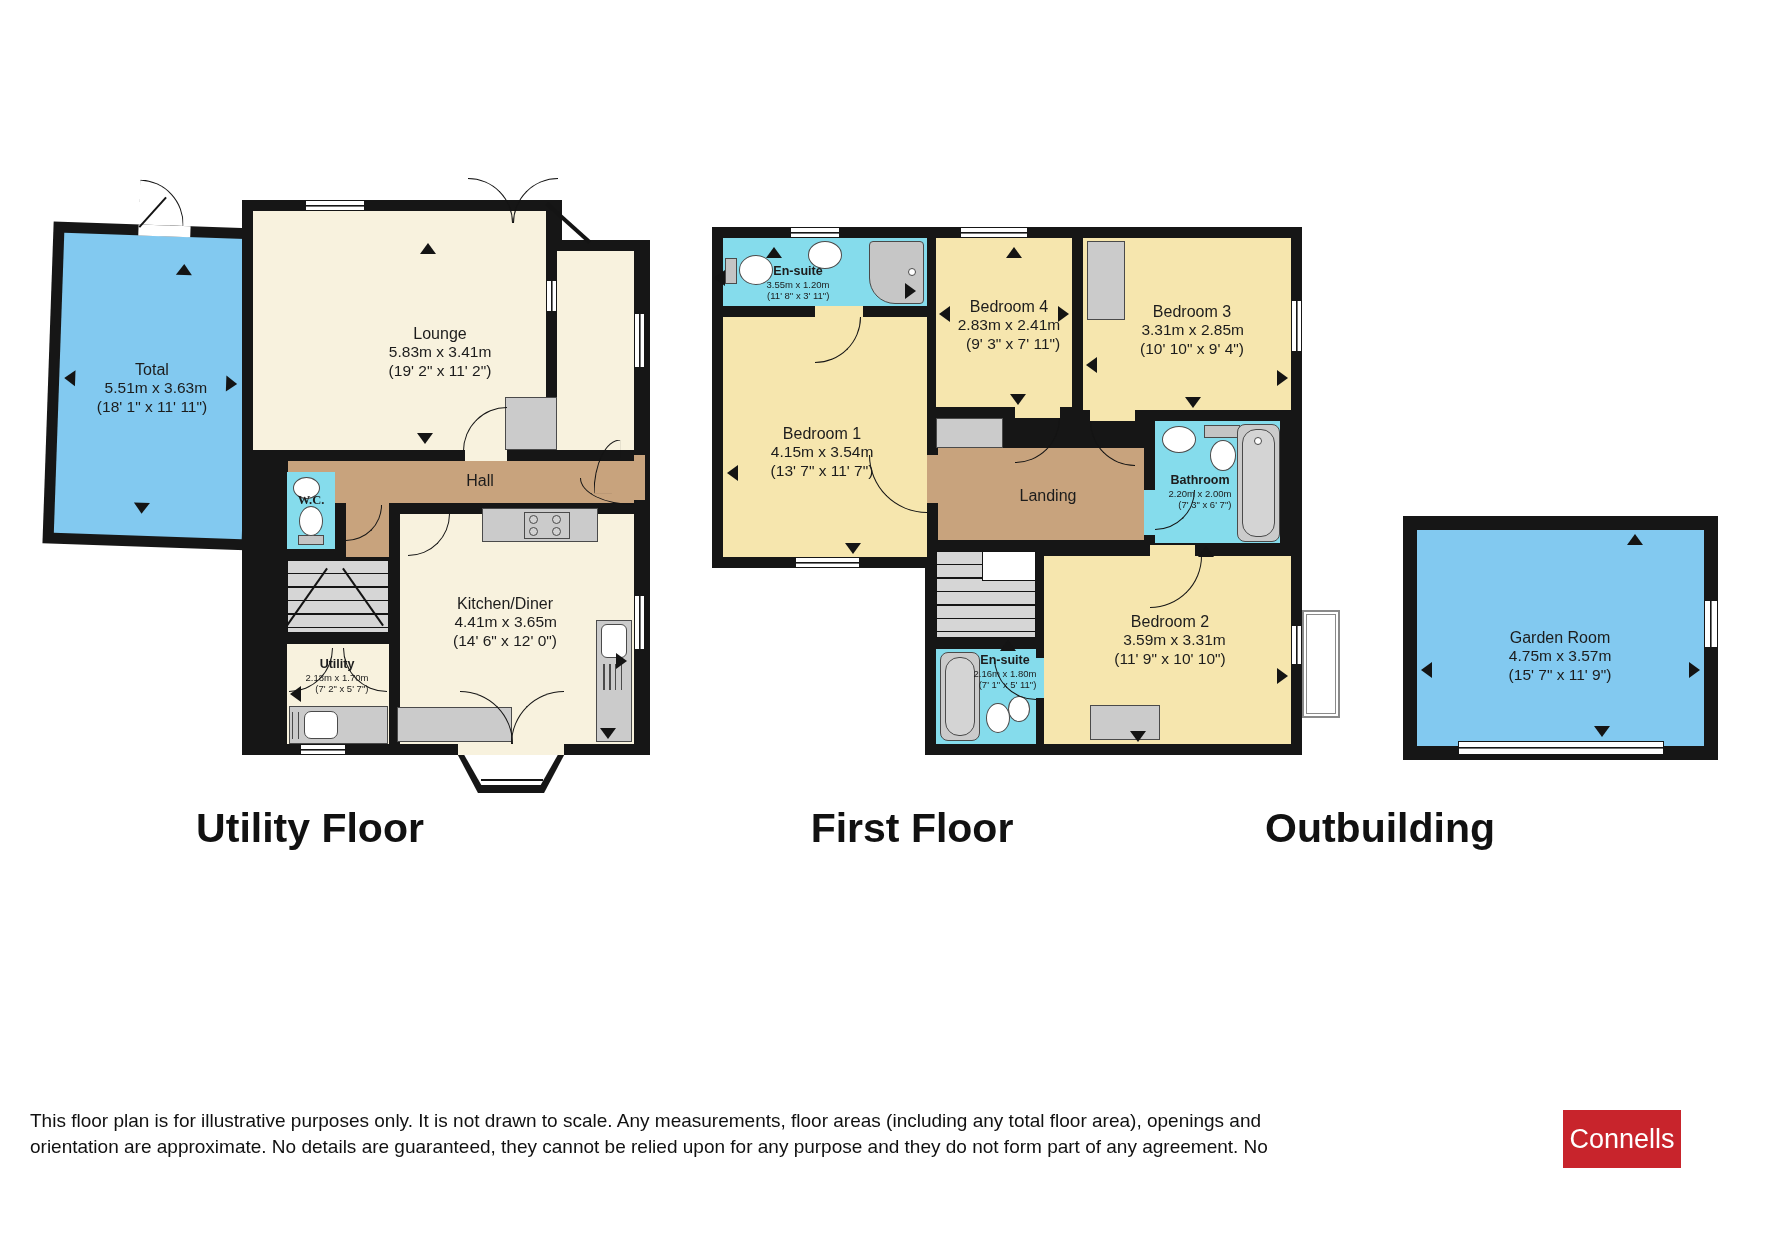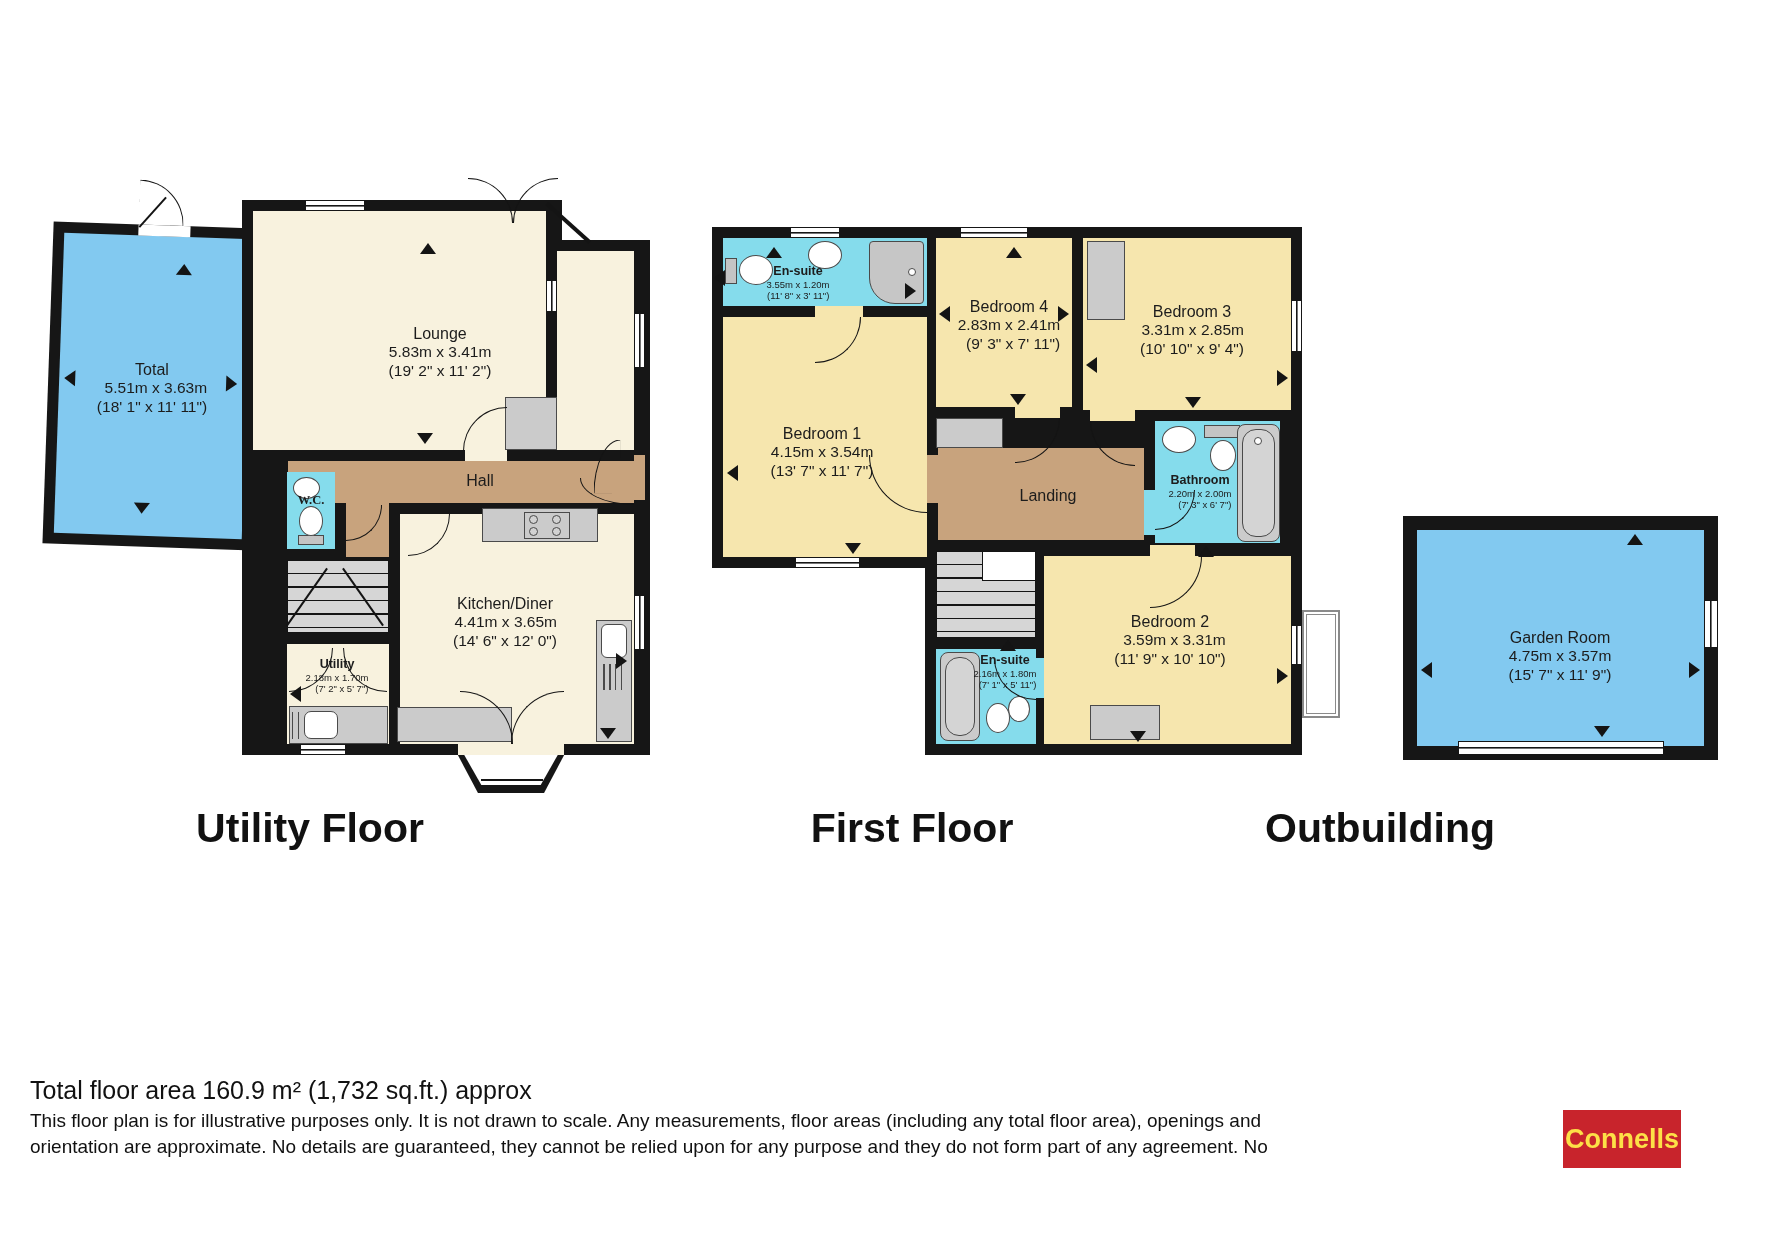--- a/index.html
+++ b/index.html
@@ -27,21 +27,21 @@
   .basin{background:#fff;border:1.5px solid #4A4A4A;border-radius:50%;}
   .cistern{background:#C4C4C4;border:1.5px solid #4A4A4A;}
   .bowl{background:#fff;border:1.5px solid #4A4A4A;border-radius:50%;}
   .tub{background:#CBCBCB;border:1.6px solid #4A4A4A;border-radius:8px;}
   .tubin{border:1.5px solid #4A4A4A;border-radius:14px;background:#D4D4D4;}
   .shower{background:#C6C6C6;border:1.6px solid #4A4A4A;border-radius:4px 4px 4px 26px;}
   .knob{background:#fff;border:1.5px solid #4A4A4A;border-radius:50%;}
   .burner{border:1.5px solid #4A4A4A;border-radius:50%;background:#D2D2D2;}
   .drain{background-image:repeating-linear-gradient(90deg,#4A4A4A 0 1.5px,transparent 1.5px 6px);}
   .footer-line{position:absolute;color:#111;}
-  .brand{background:#C8242C;color:#fde047;font-weight:700;font-size:27px;display:flex;align-items:center;justify-content:center;}
+  .brand{background:#C8242C;color:#ffffff;font-weight:400;font-size:27px;display:flex;align-items:center;justify-content:center;}
 </style>
 </head>
 <body>
 
 <div class="canvas">
 
   <div style="left:0;top:0;width:1771px;height:1240px;">
 
     <div style="left:48px;top:225px;width:210px;height:322px;transform:rotate(2deg);">
       <div class="s" style="left:0;top:0;width:210px;height:322px;"></div>
@@ -275,18 +275,17 @@
       <span class="n">Garden Room</span>
         <span class="d">4.75m x 3.57m</span>
         <span class="d">(15' 7" x 11' 9")</span>
     </div>
   </div>
 
   <div class="title" style="left:310px;top:805px;">Utility Floor</div>
   <div class="title" style="left:912px;top:805px;">First Floor</div>
   <div class="title" style="left:1380px;top:805px;">Outbuilding</div>
 
-  <div class="footer-line" style="left:30px;top:1076px;font-size:25px;">Total floor area 160.9 m² (1,732 sq.ft.) approx</div>
   <div class="footer-line" style="left:30px;top:1110px;font-size:19px;">This floor plan is for illustrative purposes only. It is not drawn to scale. Any measurements, floor areas (including any total floor area), openings and</div>
   <div class="footer-line" style="left:30px;top:1136px;font-size:19px;">orientation are approximate. No details are guaranteed, they cannot be relied upon for any purpose and they do not form part of any agreement. No</div>
   <div class="brand" style="left:1563px;top:1110px;width:118px;height:58px;">Connells</div>
 
 </div>
 
 </body></html>

